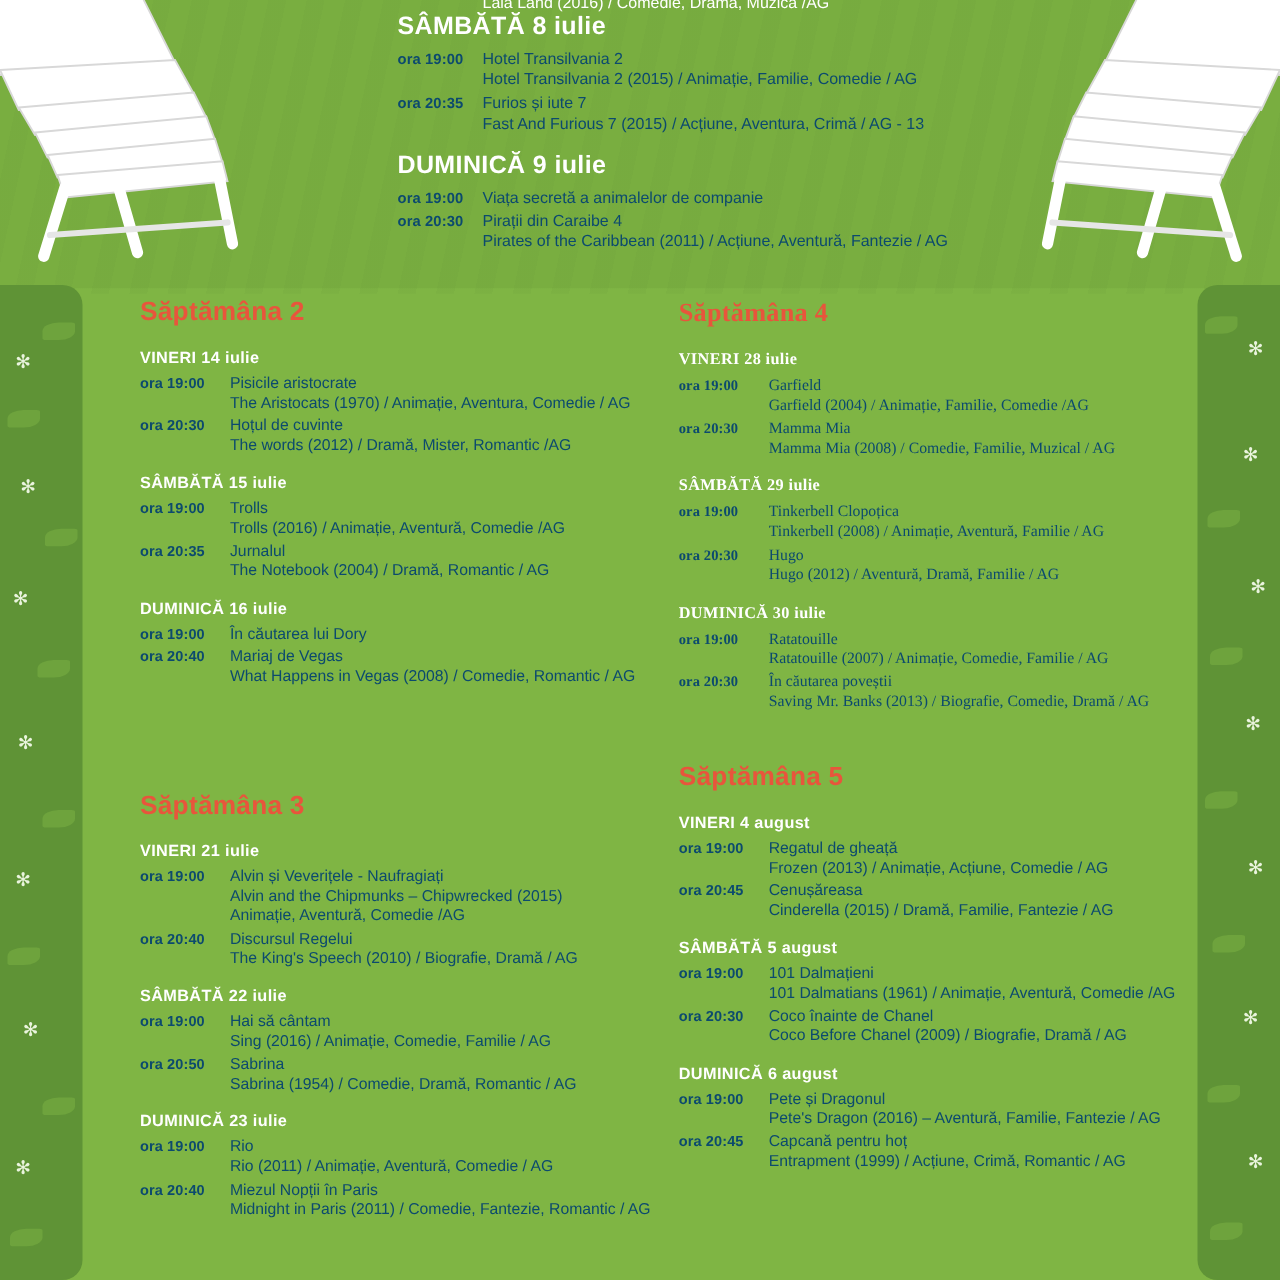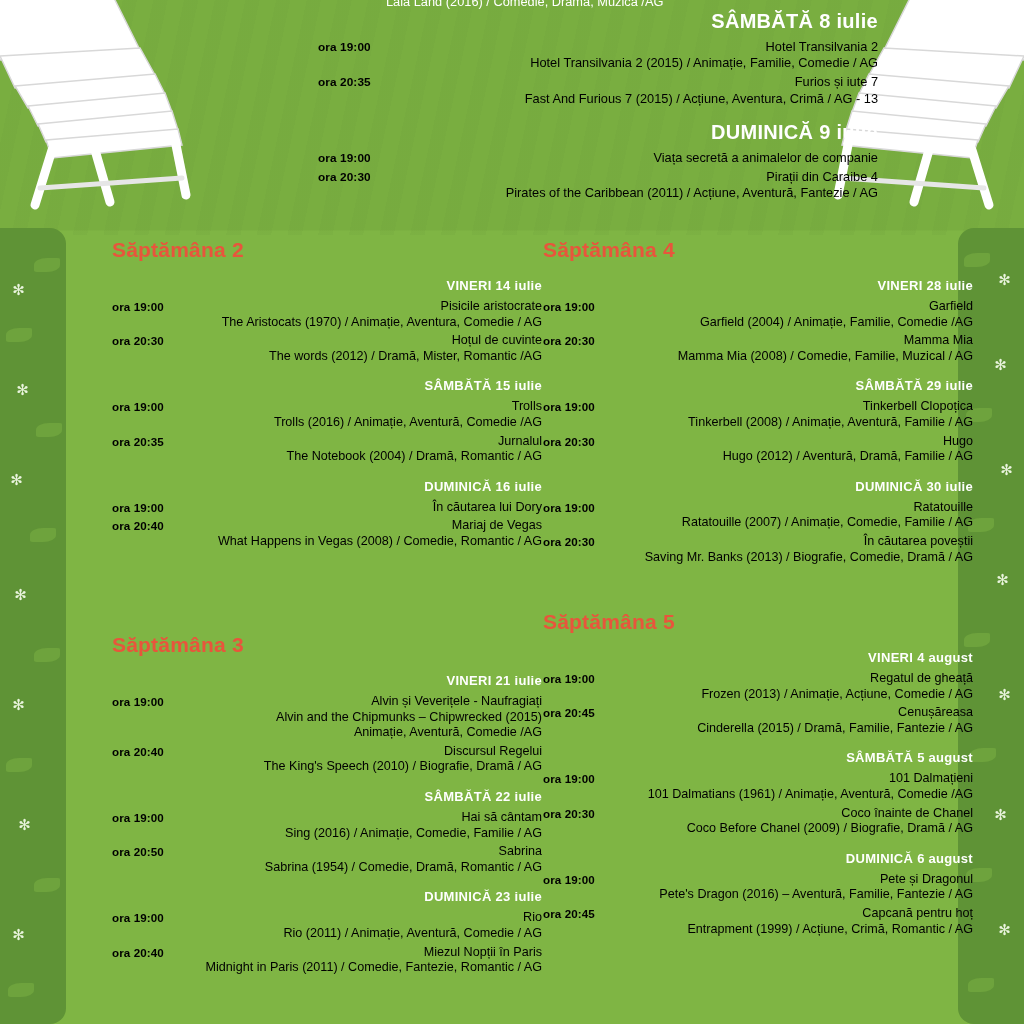--- a/index.html
+++ b/index.html
@@ -95,38 +95,37 @@
   .week-title {
     color: #e8553c;
     font-size: 21px;
     font-weight: bold;
     margin: 0 0 16px 0;
     letter-spacing: .2px;
   }
 
   .day {
     margin-bottom: 14px;
-    text-align: right;
   }
   .day-title {
     color: #ffffff;
     font-size: 19px;
     font-weight: bold;
     margin: 0 0 6px 0;
     letter-spacing: .3px;
   }
   .day-title.sub {
     font-size: 13px;
   }
 
   .entry {
     position: relative;
     padding-left: 72px;
     margin-bottom: 3px;
-    color: #000000;
+    color: #0c4a6e;
     font-size: 12.6px;
     line-height: 15.6px;
   }
   .entry .time {
     position: absolute;
     left: 0;
     top: 0;
     font-weight: bold;
     font-size: 11.6px;
     letter-spacing: .1px;
@@ -296,21 +295,21 @@
             <span class="time">ora 19:00</span>
             <span class="ro">În căutarea lui Dory</span>
           </div>
           <div class="entry">
             <span class="time">ora 20:40</span>
             <span class="ro">Mariaj de Vegas</span>
             <span class="en">What Happens in Vegas (2008) / Comedie, Romantic / AG</span>
           </div>
         </div>
       </div>
-    <div class="col col-right" id="week-1" style="top:0px;">
+    <div class="col col-right" id="week-1" style="top:0px;font-family:Liberation Serif, serif;">
         <div class="week-title">Săptămâna 4</div>
         <div class="day">
           <div class="day-title sub">VINERI 28 iulie</div>
           <div class="entry">
             <span class="time">ora 19:00</span>
             <span class="ro">Garfield</span>
             <span class="en">Garfield (2004) / Animație, Familie, Comedie /AG</span>
           </div>
           <div class="entry">
             <span class="time">ora 20:30</span>

